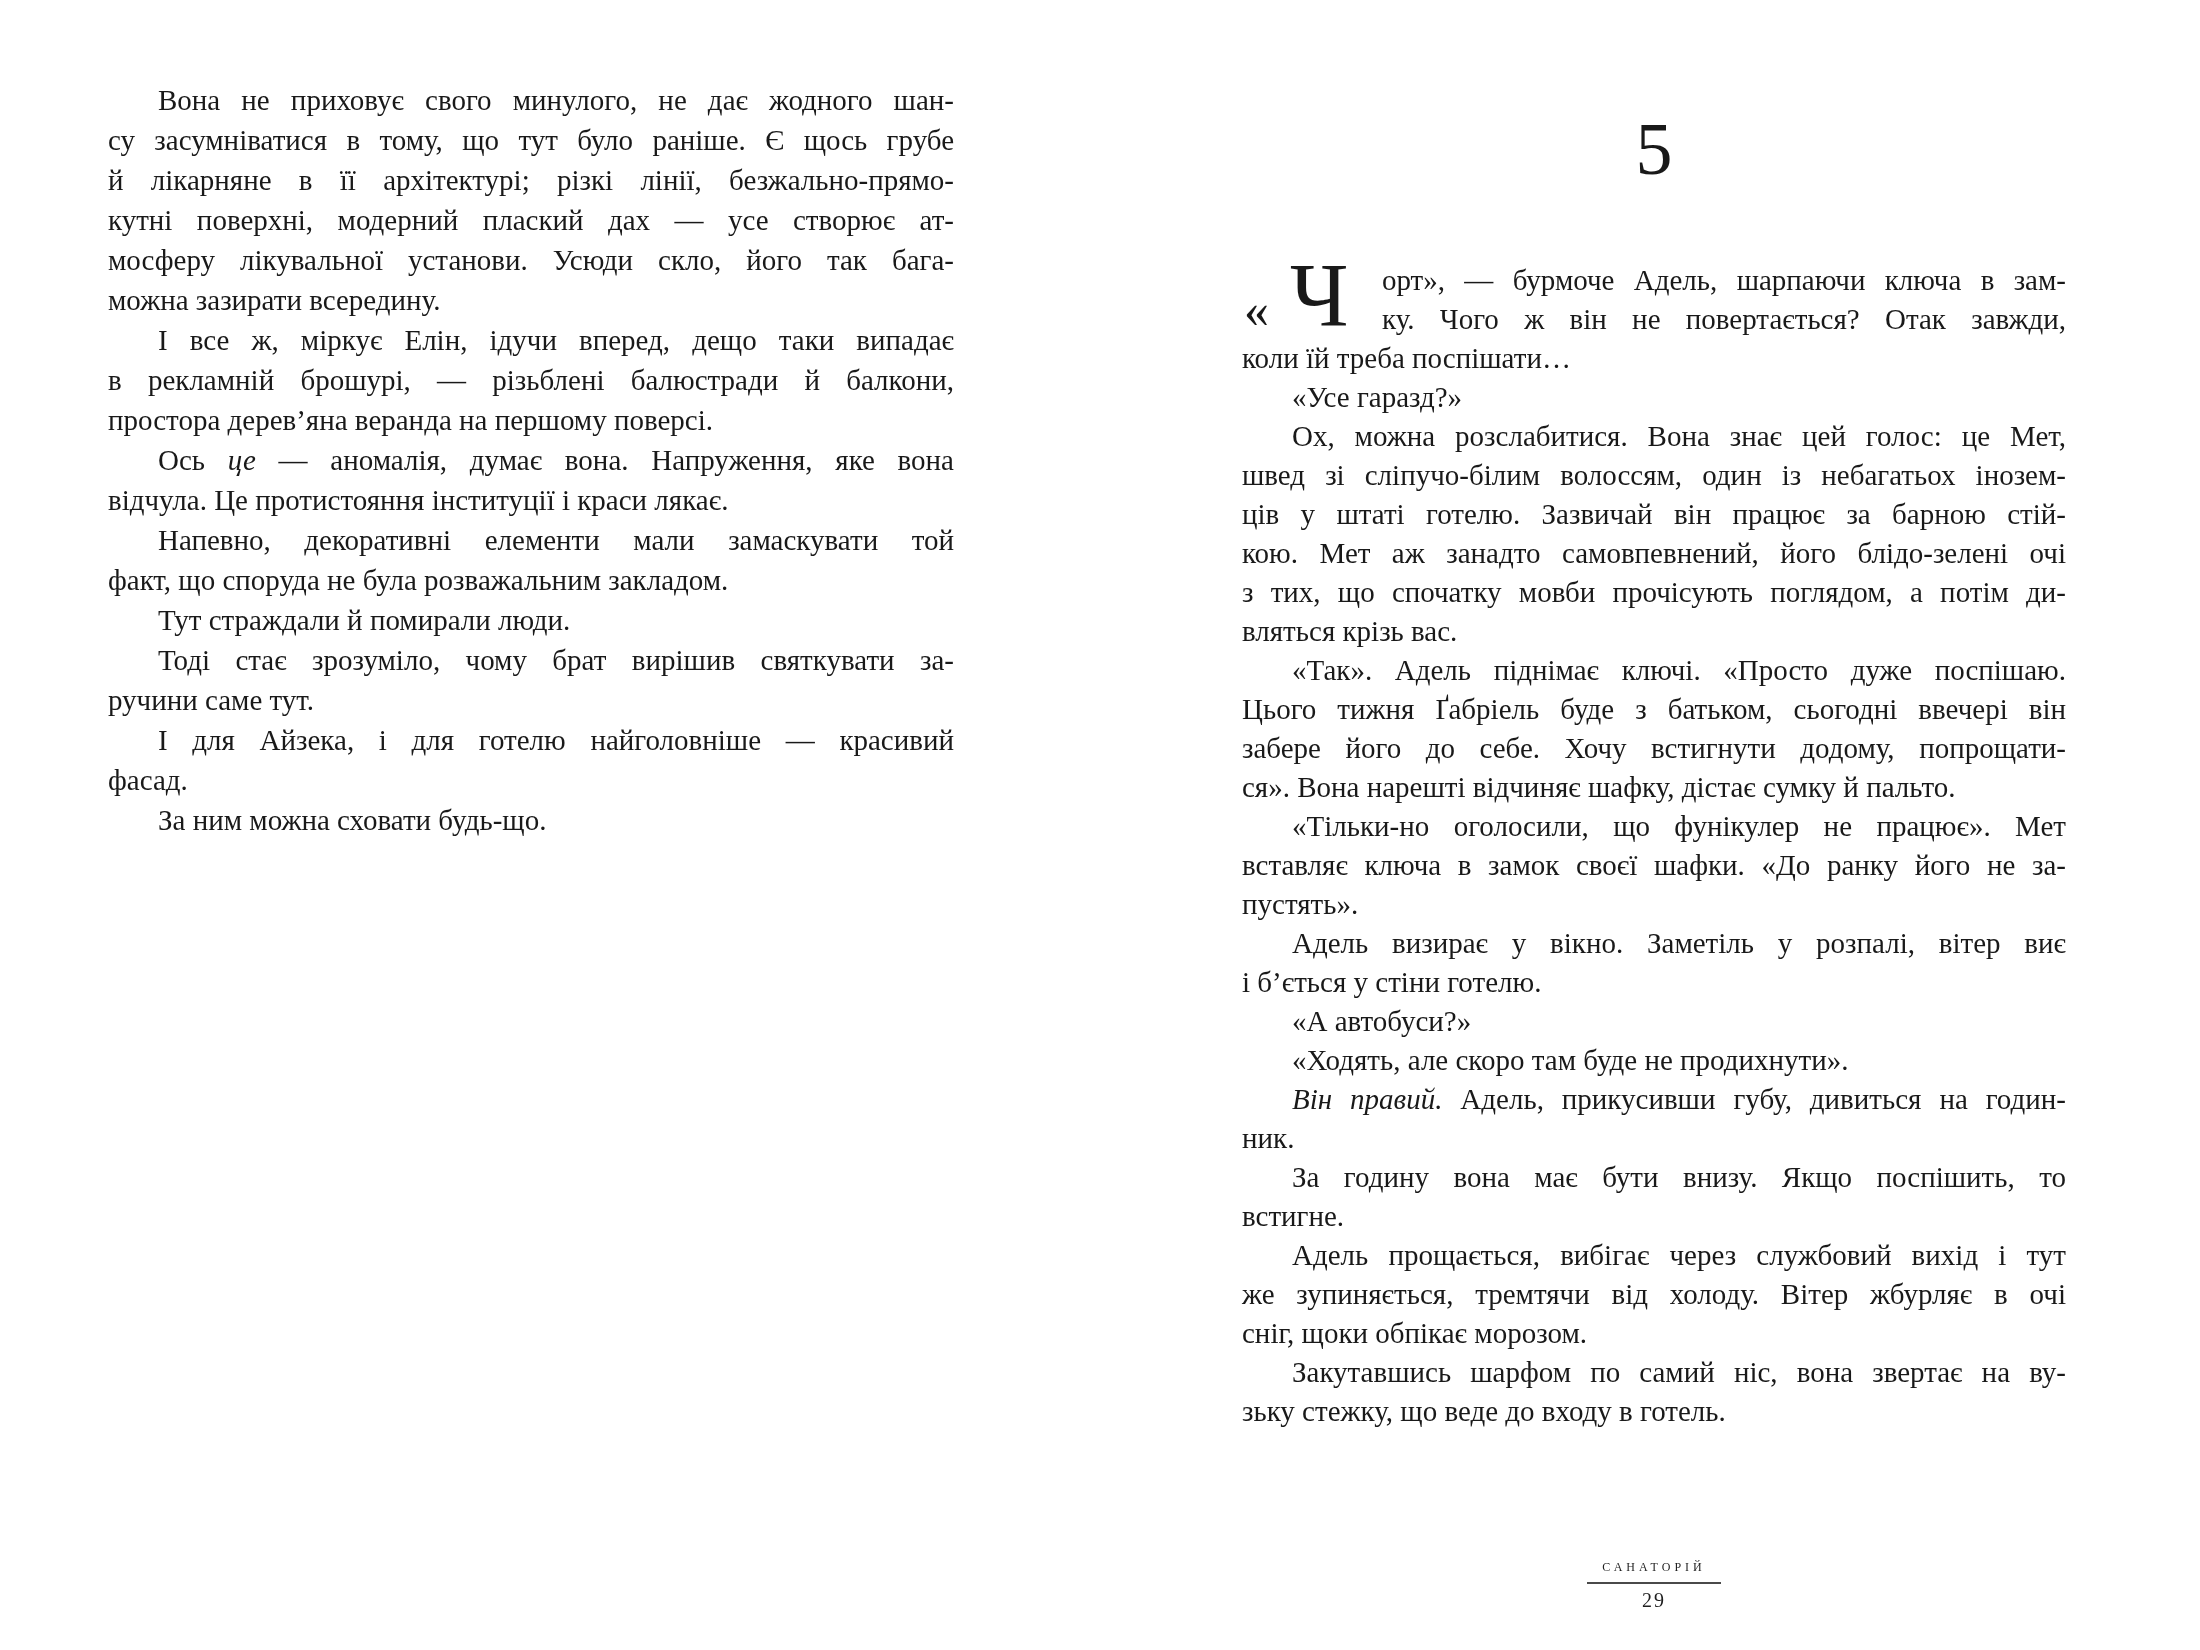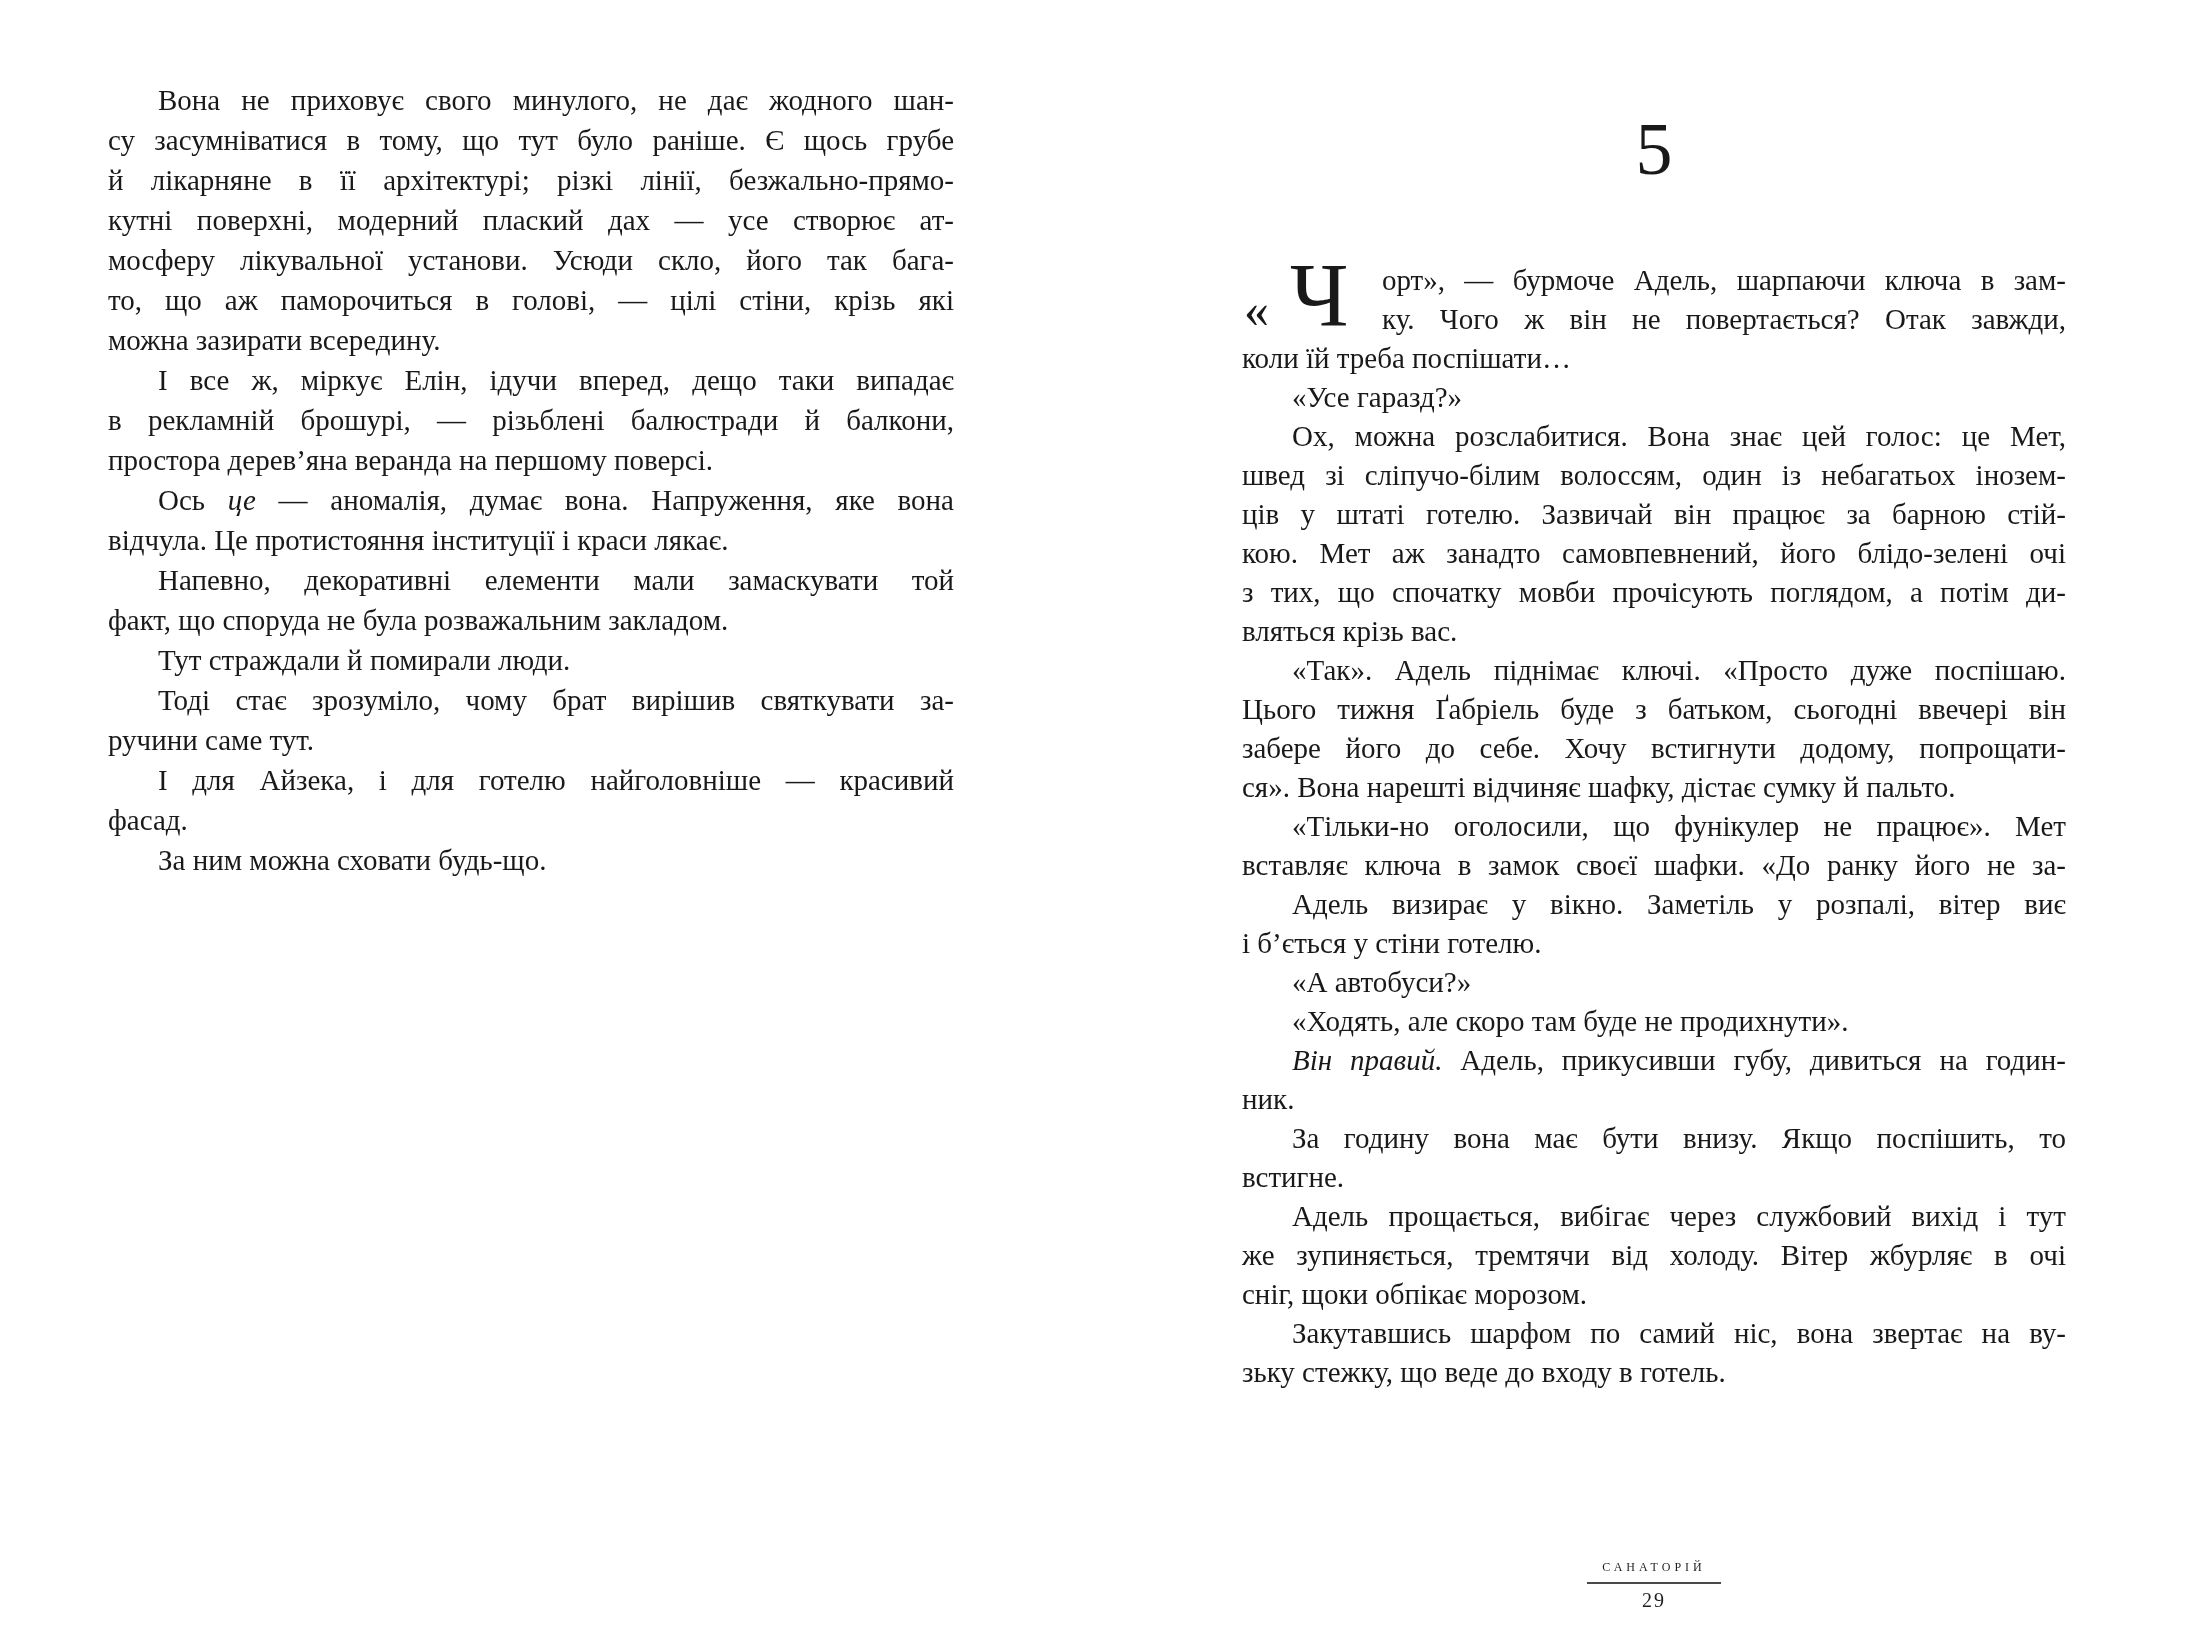--- a/index.html
+++ b/index.html
@@ -96,21 +96,20 @@
 
 <div class="spread">
 
   <section class="page-text left">
       <div class="para">
         <div class="line first">Вона не приховує свого минулого, не дає жодного шан-</div>
         <div class="line">су засумніватися в тому, що тут було раніше. Є щось грубе</div>
         <div class="line">й лікарняне в її архітектурі; різкі лінії, безжально-прямо-</div>
         <div class="line">кутні поверхні, модерний плаский дах — усе створює ат-</div>
         <div class="line">мосферу лікувальної установи. Усюди скло, його так бага-</div>
-        <div class="line">то, що аж паморочиться в голові, — цілі стіни, крізь які</div>
         <div class="line last">можна зазирати всередину.</div>
       </div>
       <div class="para">
         <div class="line first">І все ж, міркує Елін, ідучи вперед, дещо таки випадає</div>
         <div class="line">в рекламній брошурі, — різьблені балюстради й балкони,</div>
         <div class="line last">простора дерев’яна веранда на першому поверсі.</div>
       </div>
       <div class="para">
         <div class="line first"><span>Ось </span><span class="it">це</span><span> — аномалія, думає вона. Напруження, яке вона</span></div>
         <div class="line last">відчула. Це протистояння інституції і краси лякає.</div>
@@ -160,20 +159,21 @@
       </div>
       <div class="para">
         <div class="line first">«Так». Адель піднімає ключі. «Просто дуже поспішаю.</div>
         <div class="line">Цього тижня Ґабріель буде з батьком, сьогодні ввечері він</div>
         <div class="line">забере його до себе. Хочу встигнути додому, попрощати-</div>
         <div class="line last">ся». Вона нарешті відчиняє шафку, дістає сумку й пальто.</div>
       </div>
       <div class="para">
         <div class="line first">«Тільки-но оголосили, що фунікулер не працює». Мет</div>
         <div class="line">вставляє ключа в замок своєї шафки. «До ранку його не за-</div>
+        <div class="line last">пустять».</div>
       </div>
       <div class="para">
         <div class="line first">Адель визирає у вікно. Заметіль у розпалі, вітер виє</div>
         <div class="line last">і б’ється у стіни готелю.</div>
       </div>
       <div class="para">
         <div class="line last first">«А автобуси?»</div>
       </div>
       <div class="para">
         <div class="line last first">«Ходять, але скоро там буде не продихнути».</div>

